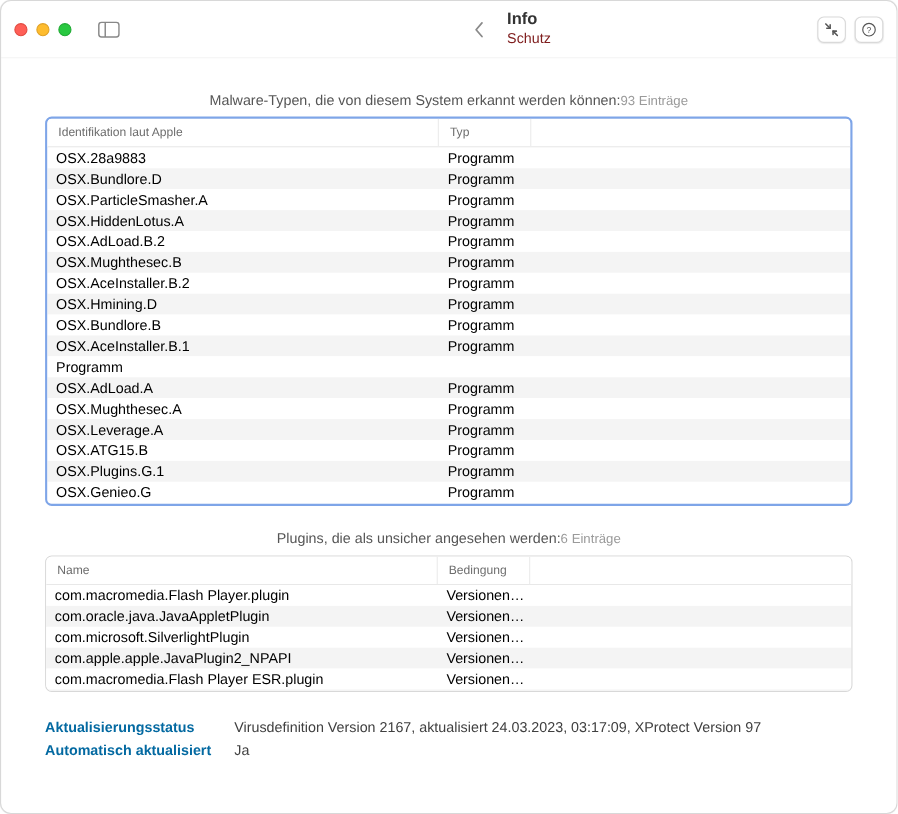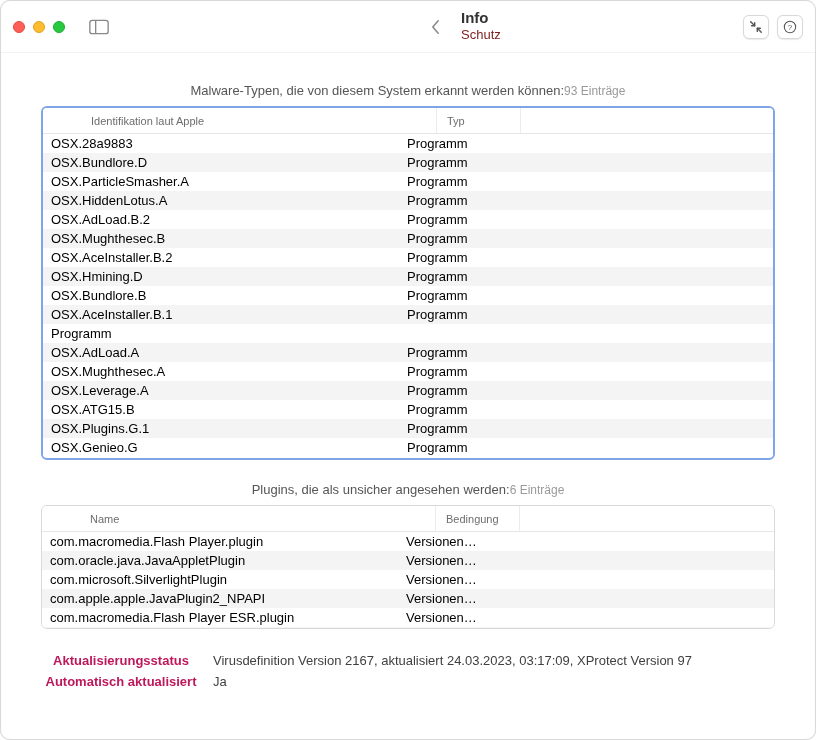--- a/index.html
+++ b/index.html
@@ -45,21 +45,21 @@
     .pill { width: 26px; height: 24px; border: 1px solid #d9d9d9; border-radius: 6px; display:flex; align-items:center; justify-content:center; color:#555; background:#fff; box-shadow: 0 0.5px 1px rgba(0,0,0,0.08);}
     .pill svg { width: 14px; height: 14px; }
     .content { flex: 1; padding: 30px 40px 16px 40px; overflow: hidden; display:flex; flex-direction:column; }
 
     .section-header { display: flex; justify-content: center; align-items: baseline; margin-bottom: 8px; color:#5a5a5a; }
     .section-title { font-size: 13px; color:#555; }
     .entry-count { font-size: 12px; color:#9a9a9a; }
 
     .table-wrap { border: 1px solid #d8d8d8; border-radius: 6px; overflow: hidden; position: relative; }
     .table-wrap.focused { border: 2px solid #7ea5e8; border-radius: 6px; }
-    .thead { display:flex; height: 26px; background:#fff; border-bottom: 1px solid #e6e6e6; font-size:11px; color:#6d6d6d;padding-left:38px; }
+    .thead { display:flex; height: 26px; background:#fff; border-bottom: 1px solid #e6e6e6; font-size:11px; color:#6d6d6d; }
     .th { display:flex; align-items:center; padding: 0 10px; border-right: 1px solid #ececec; }
     .th:last-child { border-right: none; }
     .col-id { width: 356px; }
     .col-typ { width: 84px; }
     .col-rest { flex:1; }
     .tbody { height: 324px; overflow-y: scroll; }
     .tbody.plugins { height: 96px; }
     .row { display:flex; height: 19px; font-size: 13px; color:#000000; }
     .row:nth-child(odd) { background: #ffffff; }
     .row:nth-child(even) { background: #f4f4f4; }
@@ -72,21 +72,21 @@
     .tbody::-webkit-scrollbar-thumb { background: #c8c8c8; border-radius: 8px; border: 3px solid #fafafa; }
 
     .plugins-section { margin-top: 22px; }
     .col-name { width: 356px; }
     .col-cond { width: 84px; }
     .cell.name { width: 356px; }
     .cell.cond { flex:1; }
 
     .bottom-meta { margin-top: 24px; font-size: 13px; }
     .meta-row { display:flex; gap: 12px; margin-bottom: 6px; }
-    .meta-label { width: 160px; text-align: center; font-weight: 700; color:#be185d; }
+    .meta-label { width: 160px; text-align: left; font-weight: 700; color:#0369a1; }
     .meta-value { color:#404040; }
   </style>
 </head>
 <body>
 
 <div class="window">
   <div class="titlebar">
     <div class="traffic-lights">
       <div class="dot red"></div>
       <div class="dot yellow"></div>

